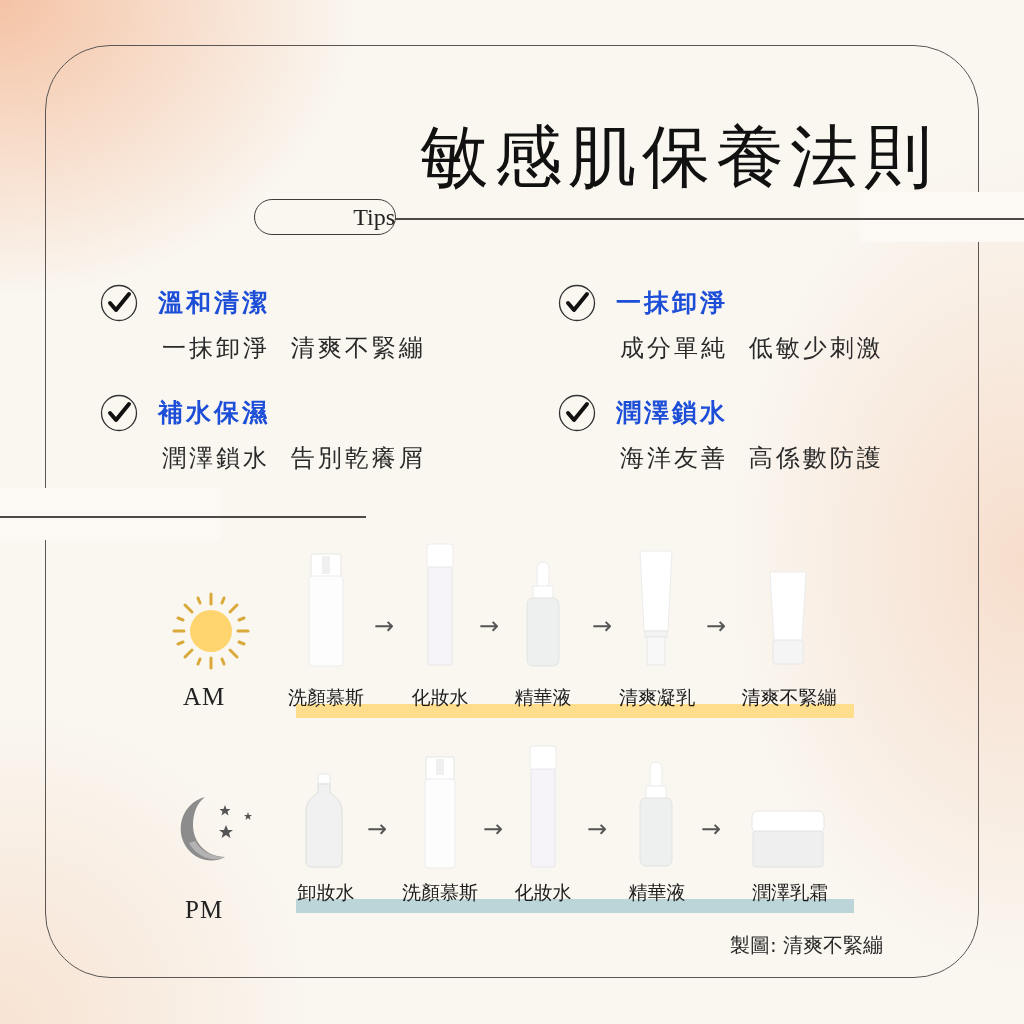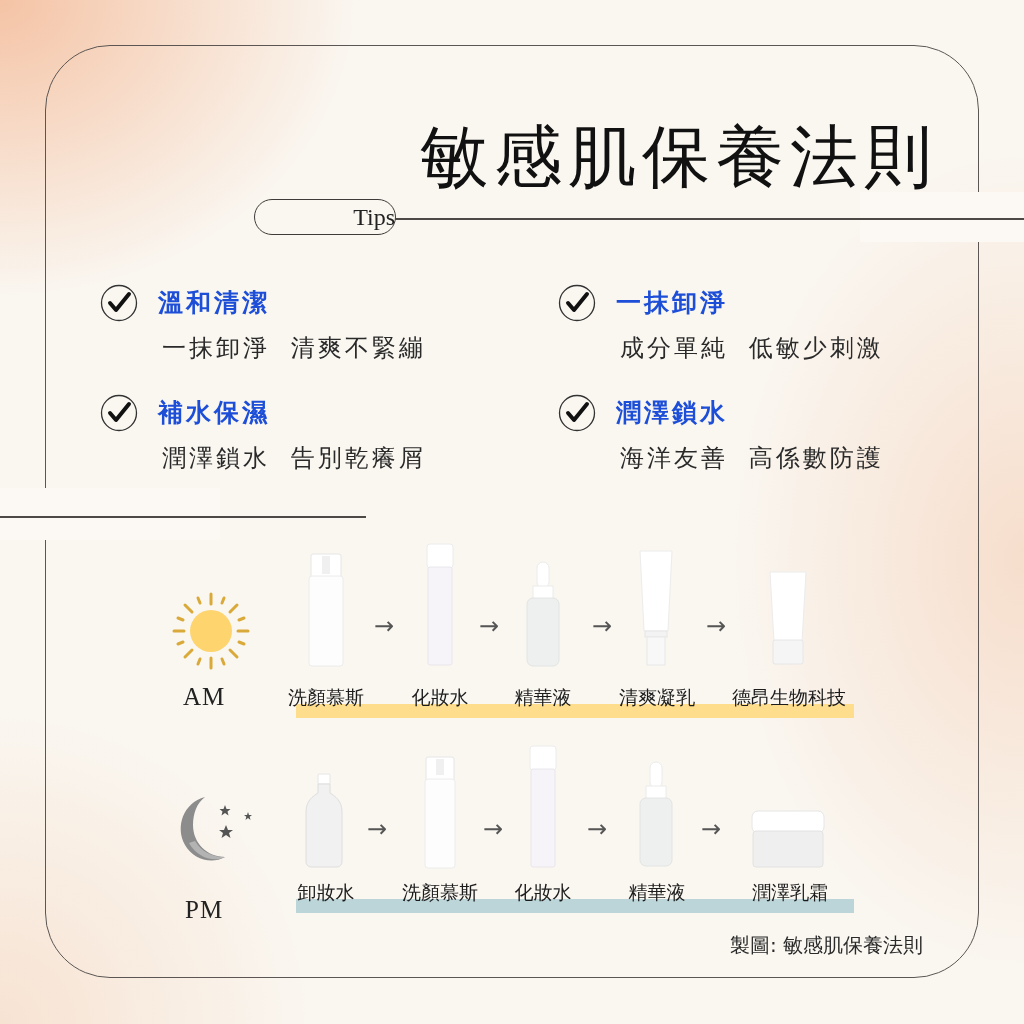--- a/index.html
+++ b/index.html
@@ -205,21 +205,21 @@
         <path d="M2 2 L38 2 L34 72 L6 72 Z" fill="#fff" stroke="#ececec"></path>
         <rect x="5" y="70" width="30" height="24" rx="2" fill="#f5f5f5" stroke="#e6e6e6"></rect>
       </svg>
   </span>
 
   <div class="bar bar-am"></div>
   <span class="step-label" style="left:326px;top:685px;">洗顏慕斯</span>
   <span class="step-label" style="left:440px;top:685px;">化妝水</span>
   <span class="step-label" style="left:543px;top:685px;">精華液</span>
   <span class="step-label" style="left:657px;top:685px;">清爽凝乳</span>
-  <span class="step-label" style="left:789px;top:685px;">德昂生物科技</span>
+  <span class="step-label" style="left:789px;top:685px;">清爽不緊繃</span>
 </div>
 
 <div>
   <span class="product" style="left:175px;top:795px;">
     <svg width="80" height="70" viewBox="0 0 80 70">
       <path d="M30 2 C8 8 0 32 10 50 C18 64 36 70 50 62 C32 62 18 48 18 30 C18 18 22 8 30 2 Z" fill="#8c8c8c"></path>
       <path d="M14 48 C22 62 38 68 50 62 C36 62 26 56 20 46 Z" fill="#b3b3b3"></path>
       <polygon points="50,10 51.5,14 55.5,14 52.5,16.5 53.5,20.5 50,18 46.5,20.5 47.5,16.5 44.5,14 48.5,14" fill="#555"></polygon>
       <polygon points="73,17 74,20 77,20 74.7,21.8 75.5,25 73,23 70.5,25 71.3,21.8 69,20 72,20" fill="#555"></polygon>
       <polygon points="51,30 53,35 58,35 54,38 55.5,43 51,40 46.5,43 48,38 44,35 49,35" fill="#555"></polygon>
@@ -269,13 +269,13 @@
   </span>
 
   <div class="bar bar-pm"></div>
   <span class="step-label" style="left:326px;top:880px;">卸妝水</span>
   <span class="step-label" style="left:440px;top:880px;">洗顏慕斯</span>
   <span class="step-label" style="left:543px;top:880px;">化妝水</span>
   <span class="step-label" style="left:657px;top:880px;">精華液</span>
   <span class="step-label" style="left:790px;top:880px;font-family:Liberation Serif, serif;">潤澤乳霜</span>
 </div>
 
-<span class="credit">製圖: 敏感肌保養法則</span>
+<span class="credit">製圖: 清爽不緊繃</span>
 
 </body></html>

